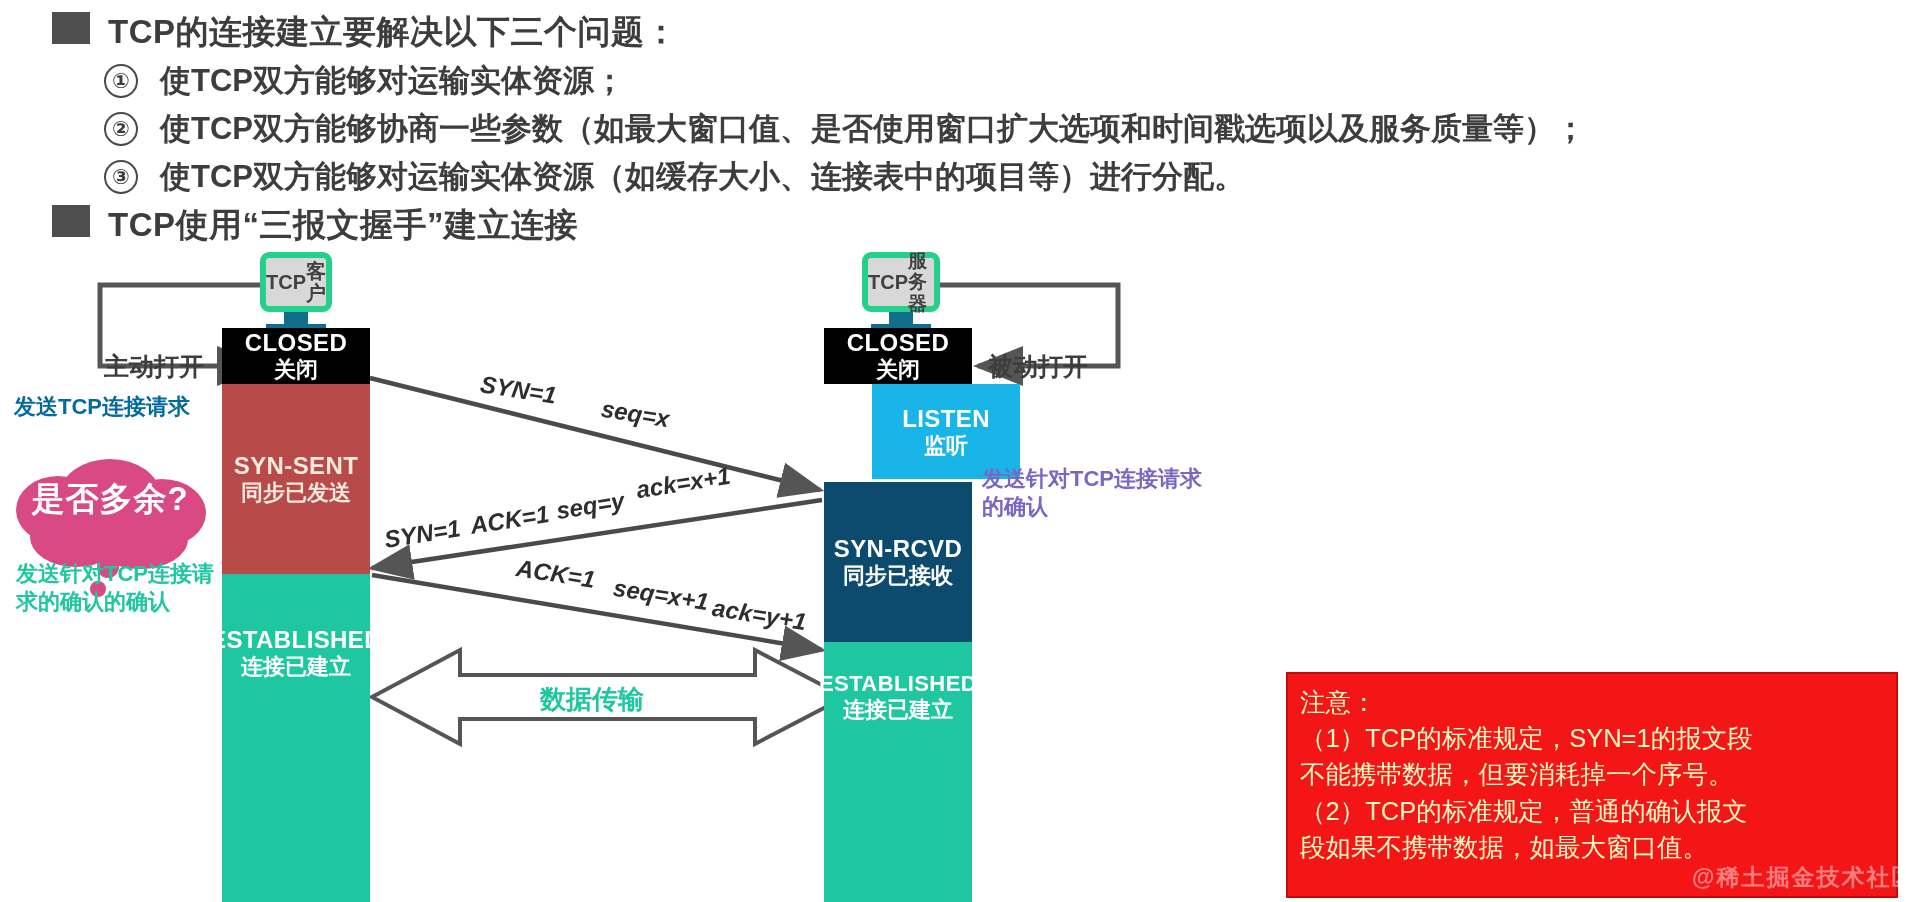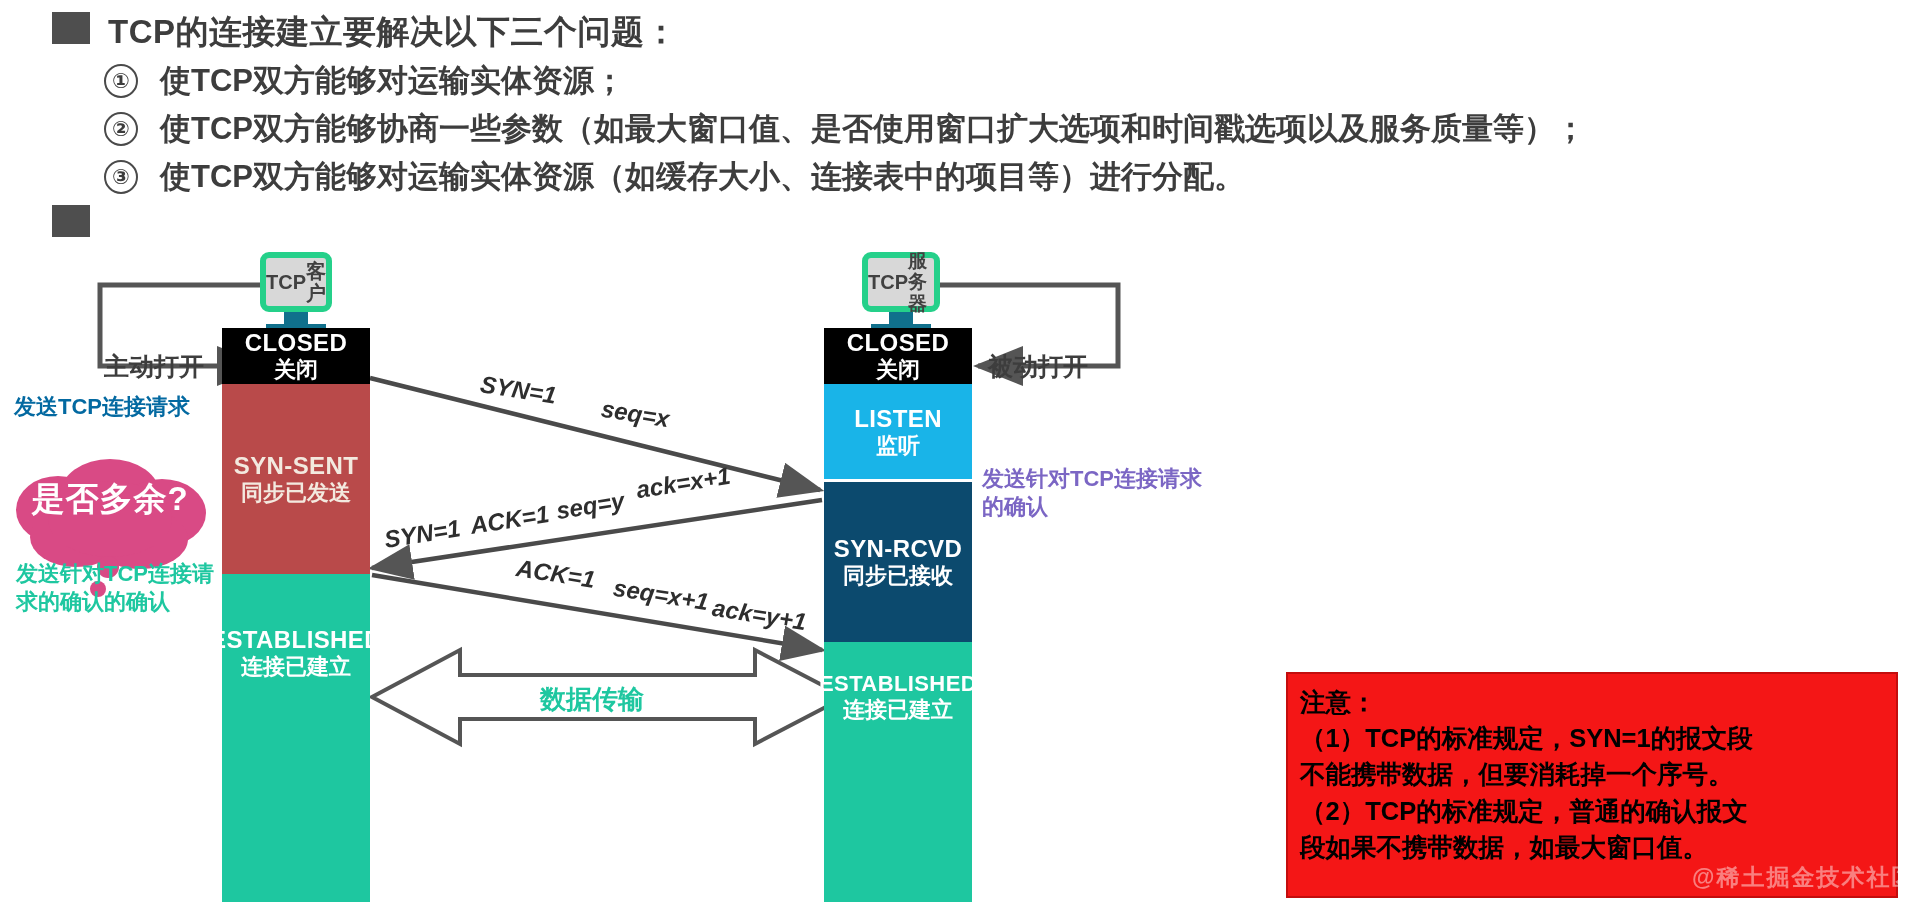--- a/index.html
+++ b/index.html
@@ -76,21 +76,21 @@
   .cloud-txt{
     position:absolute;left:0;top:0;width:100%;height:100%;
     display:flex;align-items:center;justify-content:center;
     font-size:33px;font-weight:bold;color:#ffffff;letter-spacing:1px;
     pointer-events:none;
   }
 
   
   .attn{
     position:absolute;background:#f41616;border:2px solid #c30d0d;
-    color:#000000;font-weight:bold;font-size:25.5px;line-height:1.42;
+    color:#fef9c3;font-weight:normal;font-size:25.5px;line-height:1.42;
     padding:10px 12px 6px 12px;box-sizing:border-box;
   }
   .attn div{white-space:nowrap;}
 
   .watermark{
     position:absolute;font-size:23px;color:rgba(255,255,255,.45);
     font-weight:bold;letter-spacing:2px;white-space:nowrap;
   }
 
   .arrowlbl{
@@ -118,20 +118,21 @@
   <div class="num-row" style="left:104px;top:108px;">
     <div class="circ">②</div>
     <div class="num-txt">使TCP双方能够协商一些参数（如最大窗口值、是否使用窗口扩大选项和时间戳选项以及服务质量等）；</div>
   </div>
   <div class="num-row" style="left:104px;top:156px;">
     <div class="circ">③</div>
     <div class="num-txt">使TCP双方能够对运输实体资源（如缓存大小、连接表中的项目等）进行分配。</div>
   </div>
 
   <div class="bullet-sq" style="left:52px;top:205px;"></div>
+  <div class="lv1" style="left:108px;top:203px;">TCP使用“三报文握手”建立连接</div>
 
   <div class="diagram">
 
     <svg width="1906" height="652">
       <defs>
         <marker id="ah" markerWidth="10" markerHeight="8" refX="9" refY="4" orient="auto">
           <path d="M0,0 L10,4 L0,8 z" fill="#555"></path>
         </marker>
       </defs>
 
@@ -176,21 +177,21 @@
     </div>
     <div class="stand-neck" style="left:889px;top:62px;width:24px;height:12px;"></div>
     <div class="stand-base" style="left:871px;top:74px;width:60px;height:12px;"></div>
 
     <div class="openlbl" style="left:988px;top:100px;">被动打开</div>
 
     <div class="state s-closed" style="left:824px;top:78px;width:148px;height:56px;">
       <div class="en">CLOSED</div>
       <div class="cn">关闭</div>
     </div>
-    <div class="state s-listen" style="left:824px;top:134px;width:148px;height:95px;">
+    <div class="state s-listen" style="left:872px;top:134px;width:148px;height:95px;">
       <div class="en">LISTEN</div>
       <div class="cn">监听</div>
     </div>
     <div class="state s-synrcvd" style="left:824px;top:232px;width:148px;height:160px;">
       <div class="en">SYN-RCVD</div>
       <div class="cn">同步已接收</div>
     </div>
     <div class="state s-estab" style="left:824px;top:392px;width:148px;height:260px;padding-bottom:150px;">
       <div class="en" style="font-size:22px;">ESTABLISHED</div>
       <div class="cn">连接已建立</div>

